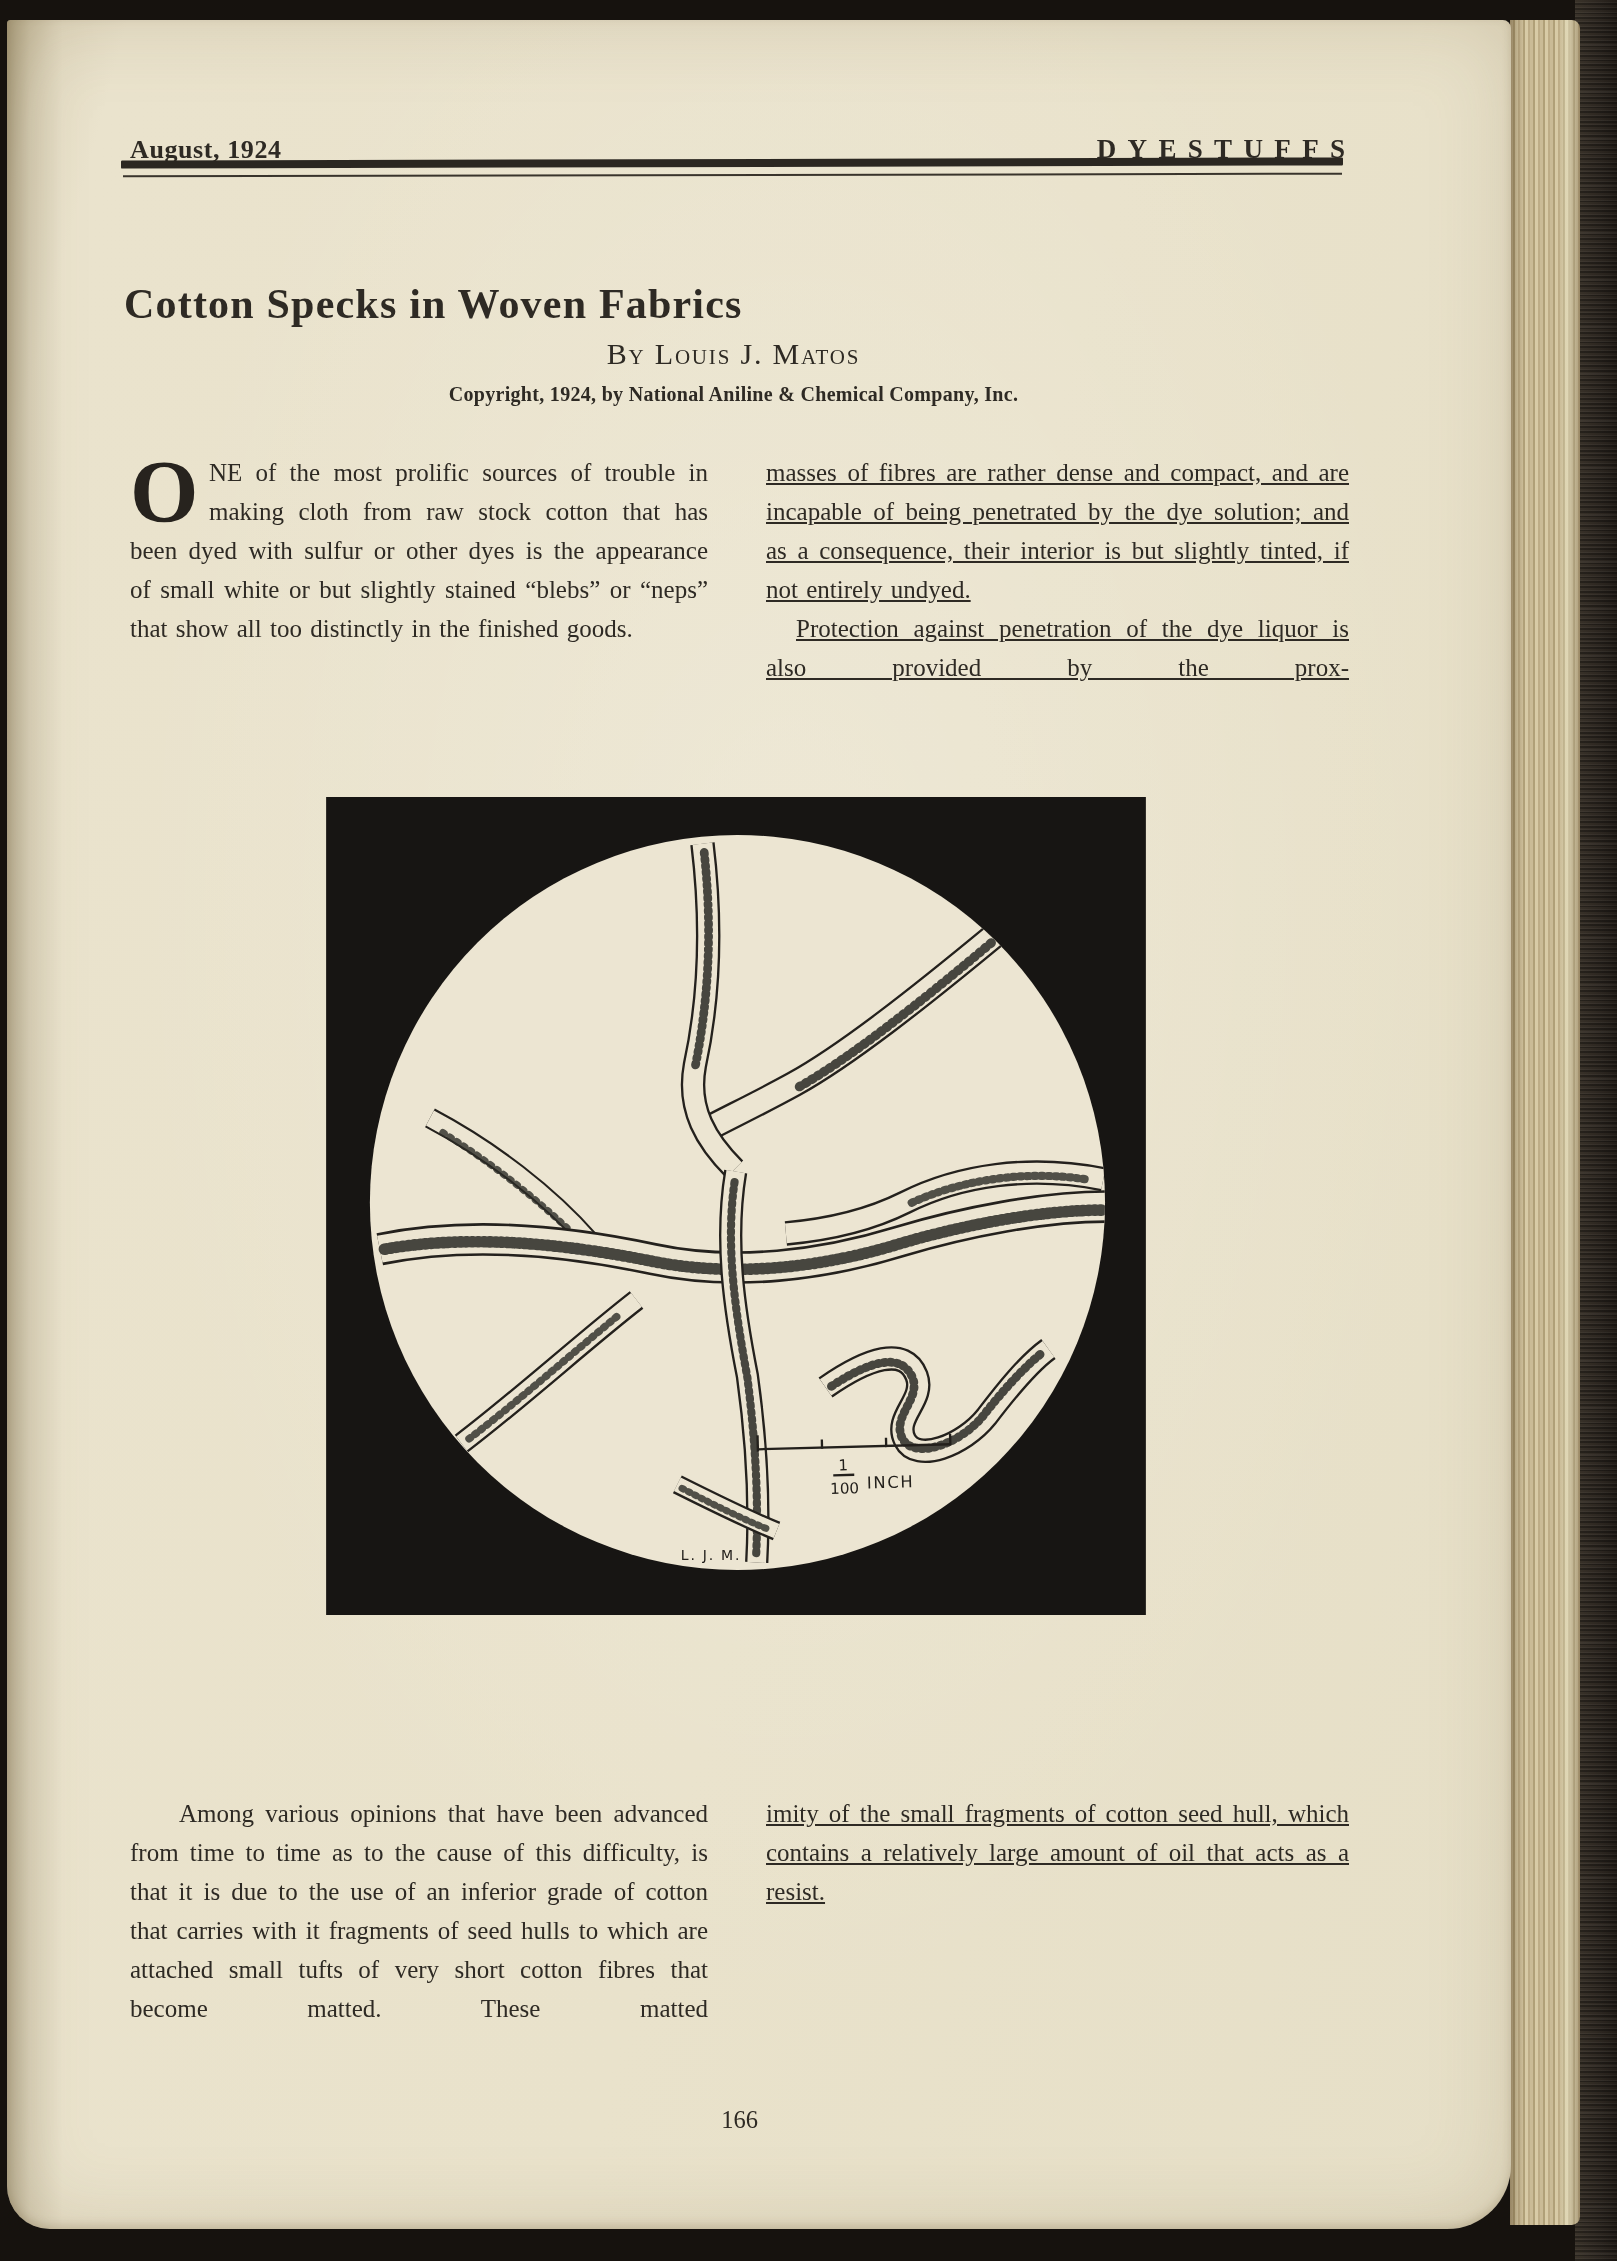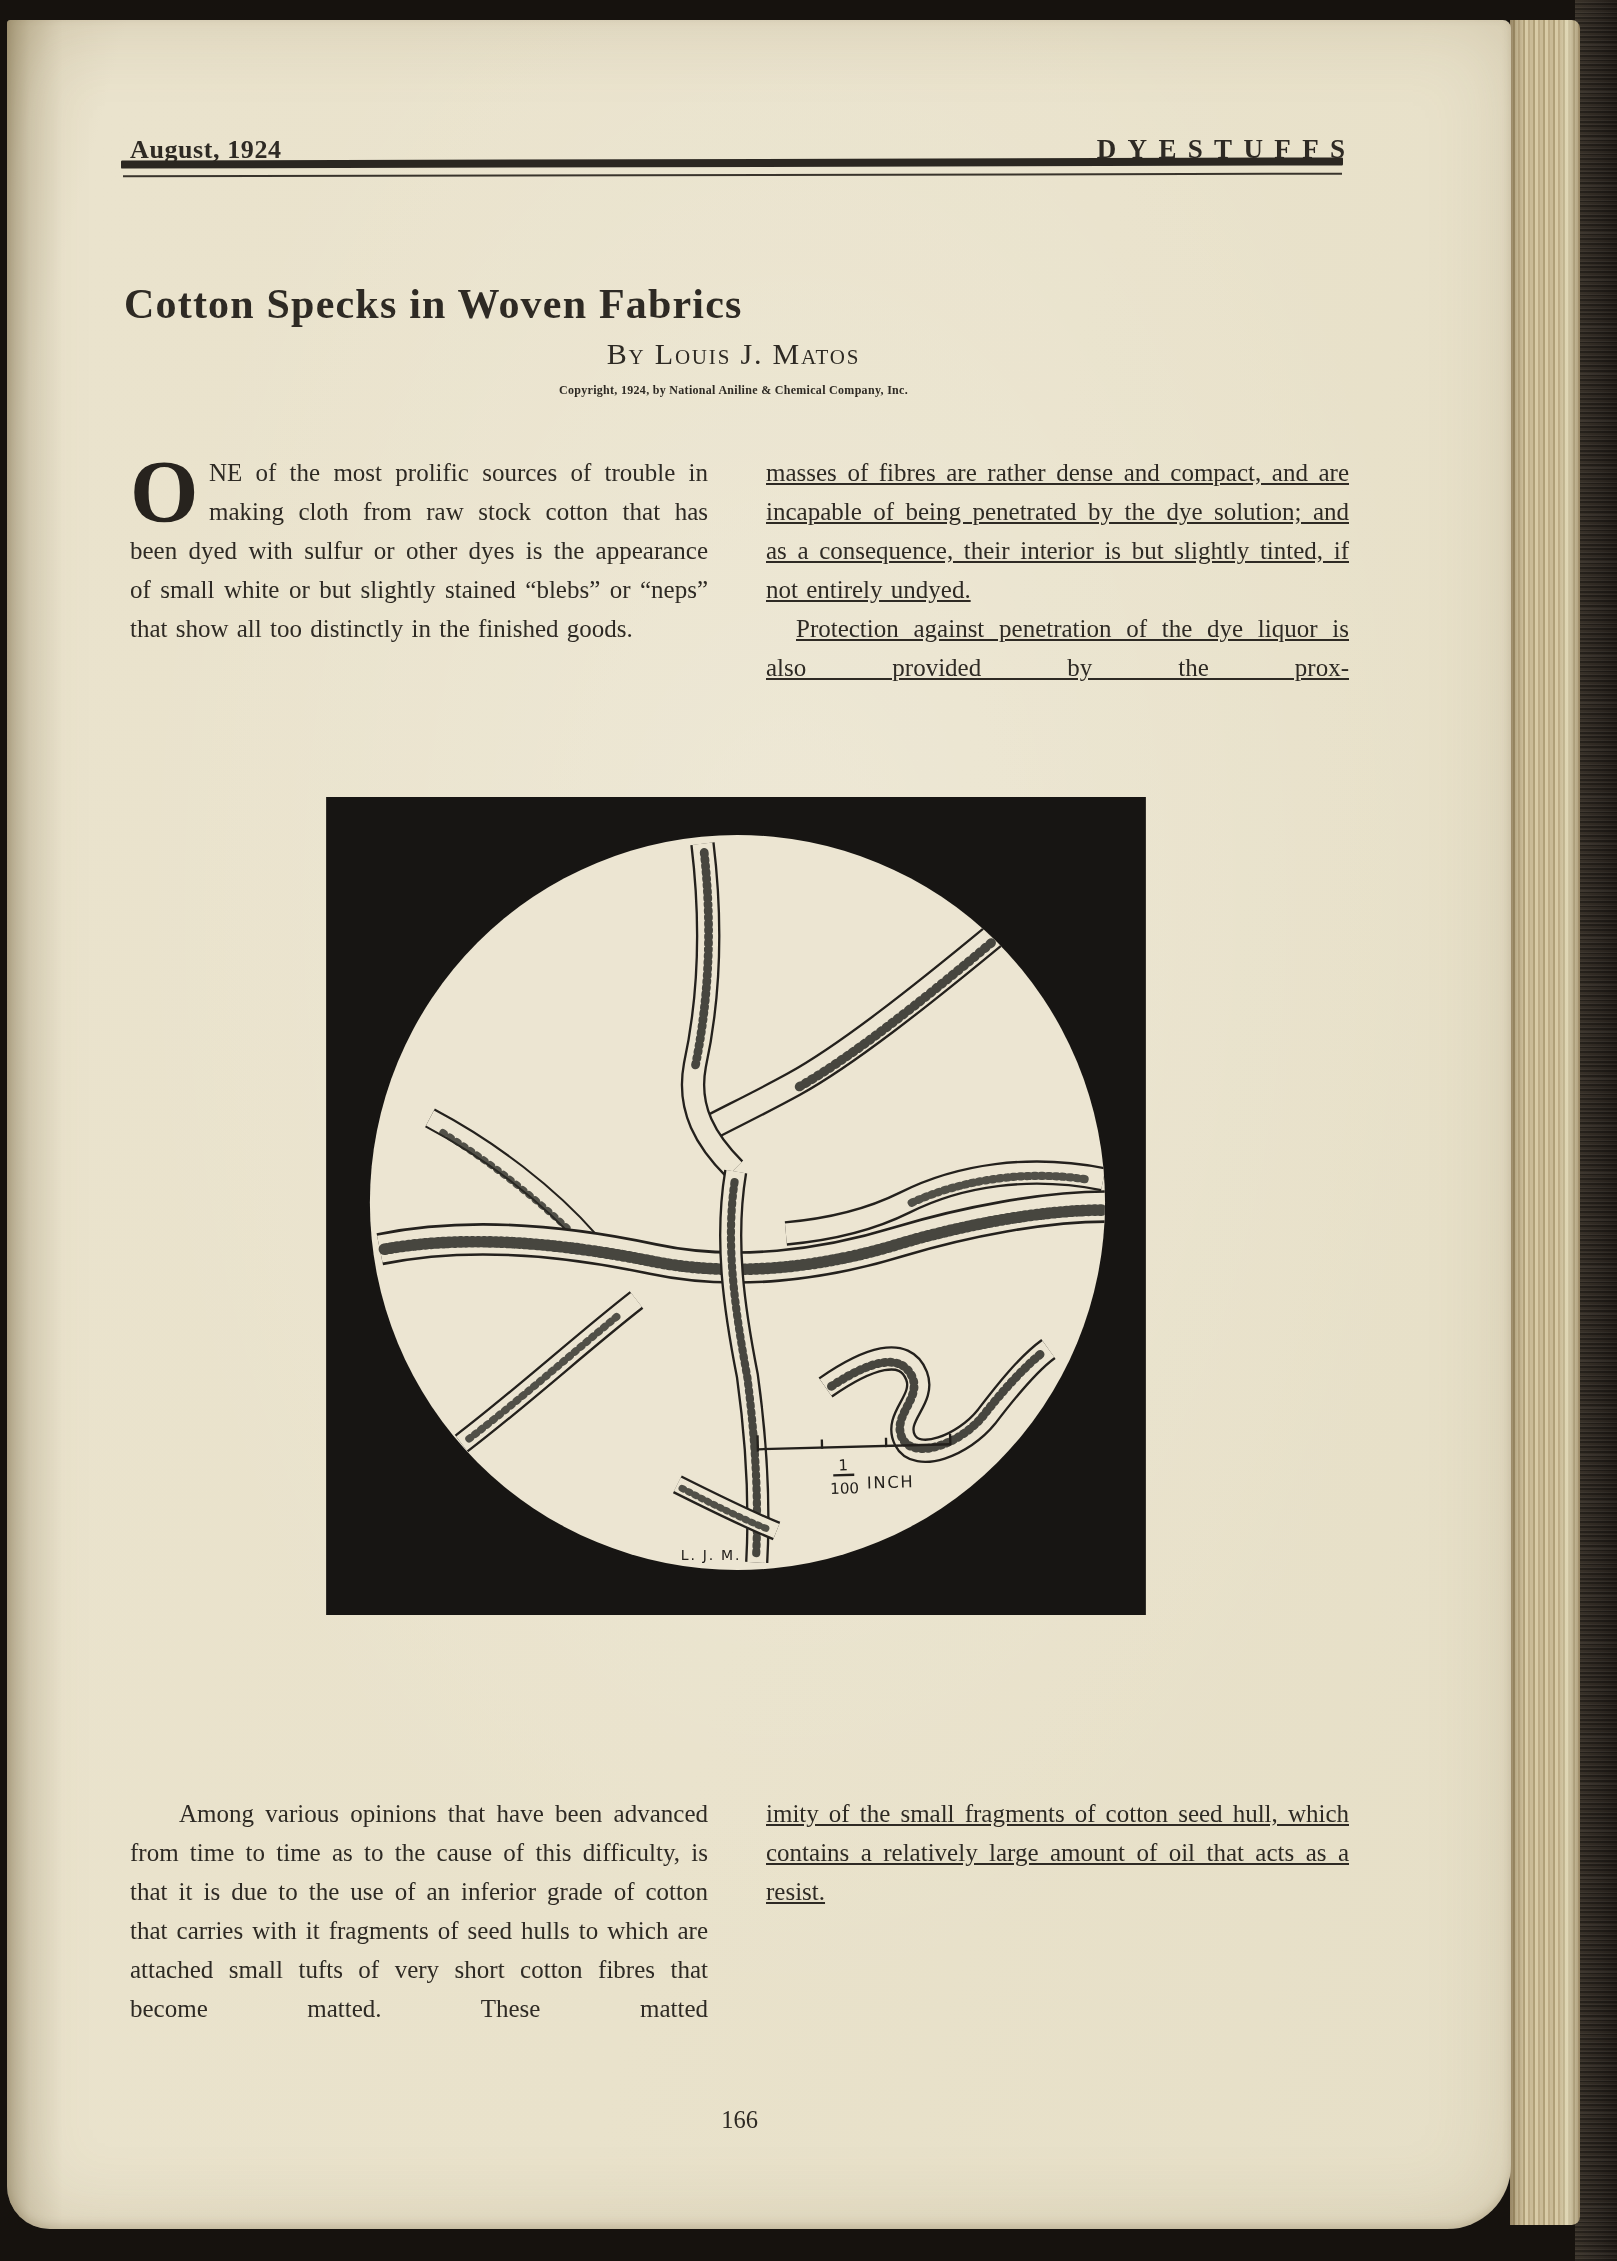--- a/index.html
+++ b/index.html
@@ -56,21 +56,21 @@
   .article-title{
     position:absolute;top:260px;left:117px;width:1219px;margin:0;
     text-align:left;font-size:42px;font-weight:600;letter-spacing:1.2px;
   }
   .byline{
     position:absolute;top:317px;left:117px;width:1219px;
     text-align:center;font-size:30px;font-variant:small-caps;letter-spacing:1.8px;
   }
   .copyright{
     position:absolute;top:363px;left:117px;width:1219px;
-    text-align:center;font-size:12px;font-weight:700;letter-spacing:0.3px;
+    text-align:center;font-size:20px;font-weight:700;letter-spacing:0.3px;
   }
 
   .cols{position:absolute;left:123px;width:1219px;display:flex;gap:58px;}
   .cols.top{top:433px;}
   .cols.bottom{top:1774px;}
   .col-left{width:578px;}
   .col-right{width:583px;text-decoration:underline;}
   .cols p{
     margin:0;font-size:25px;line-height:39px;text-align:justify;
     word-spacing:.08em;color:#2e2a24;

